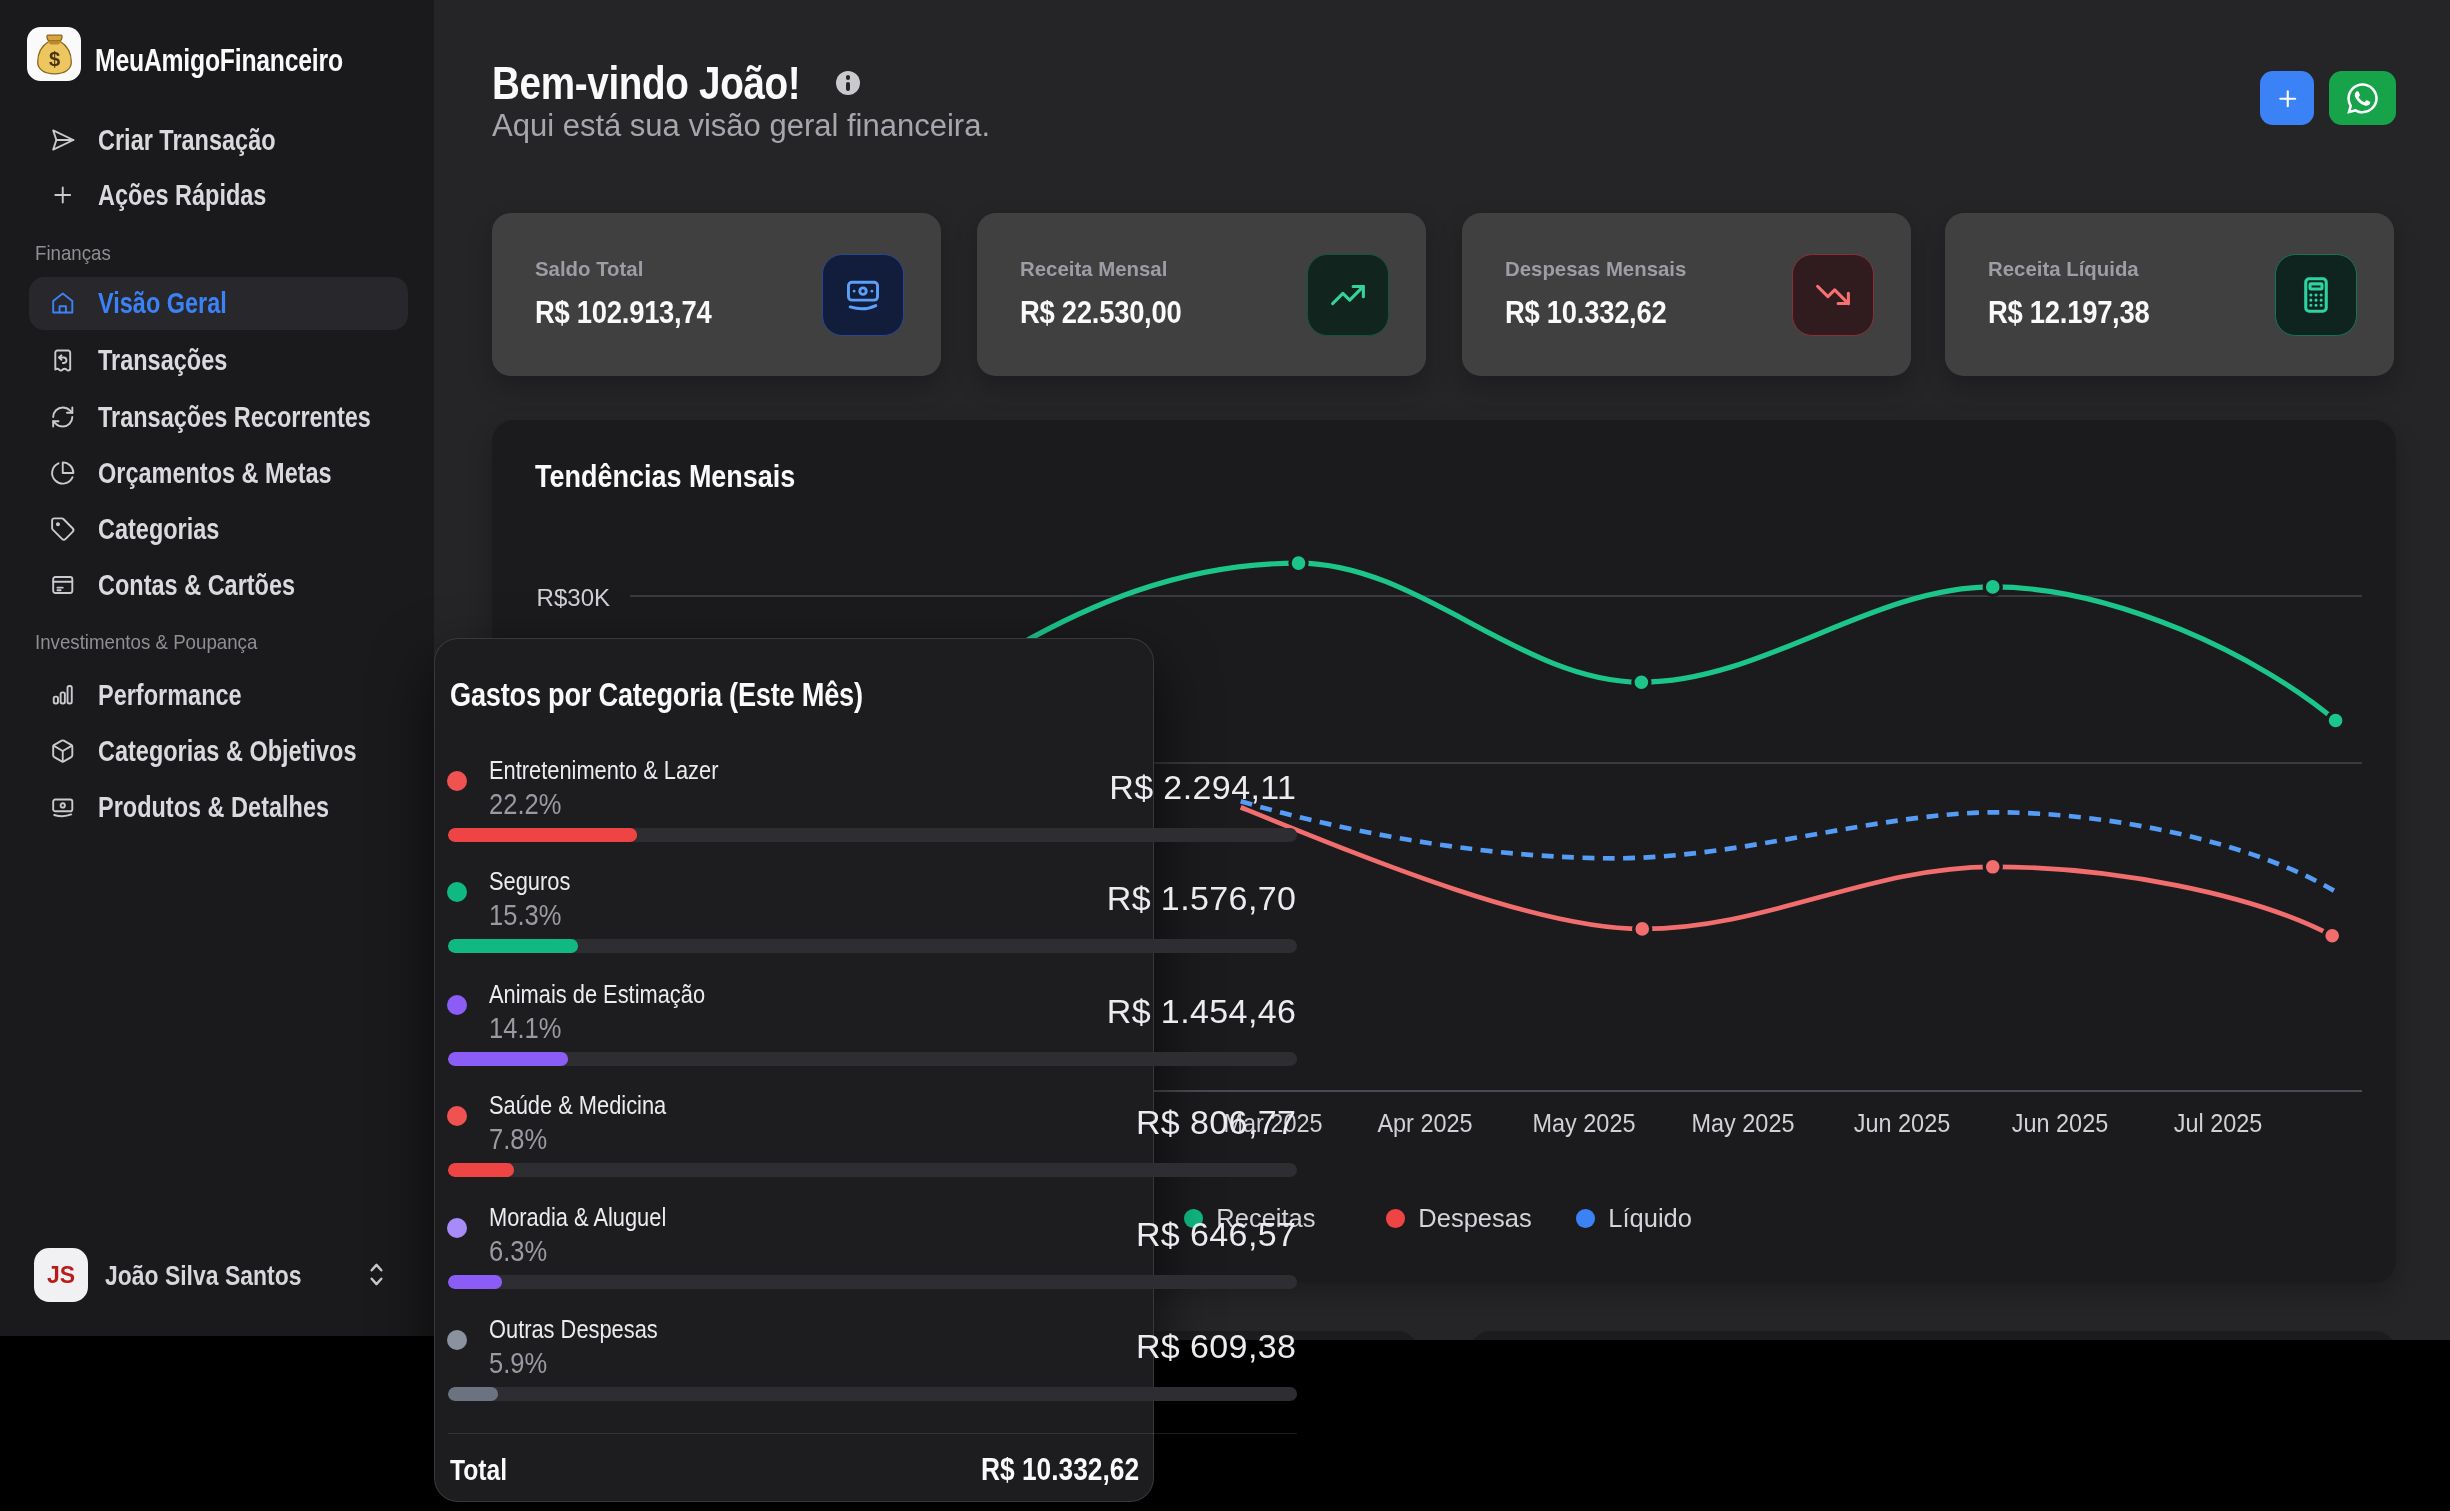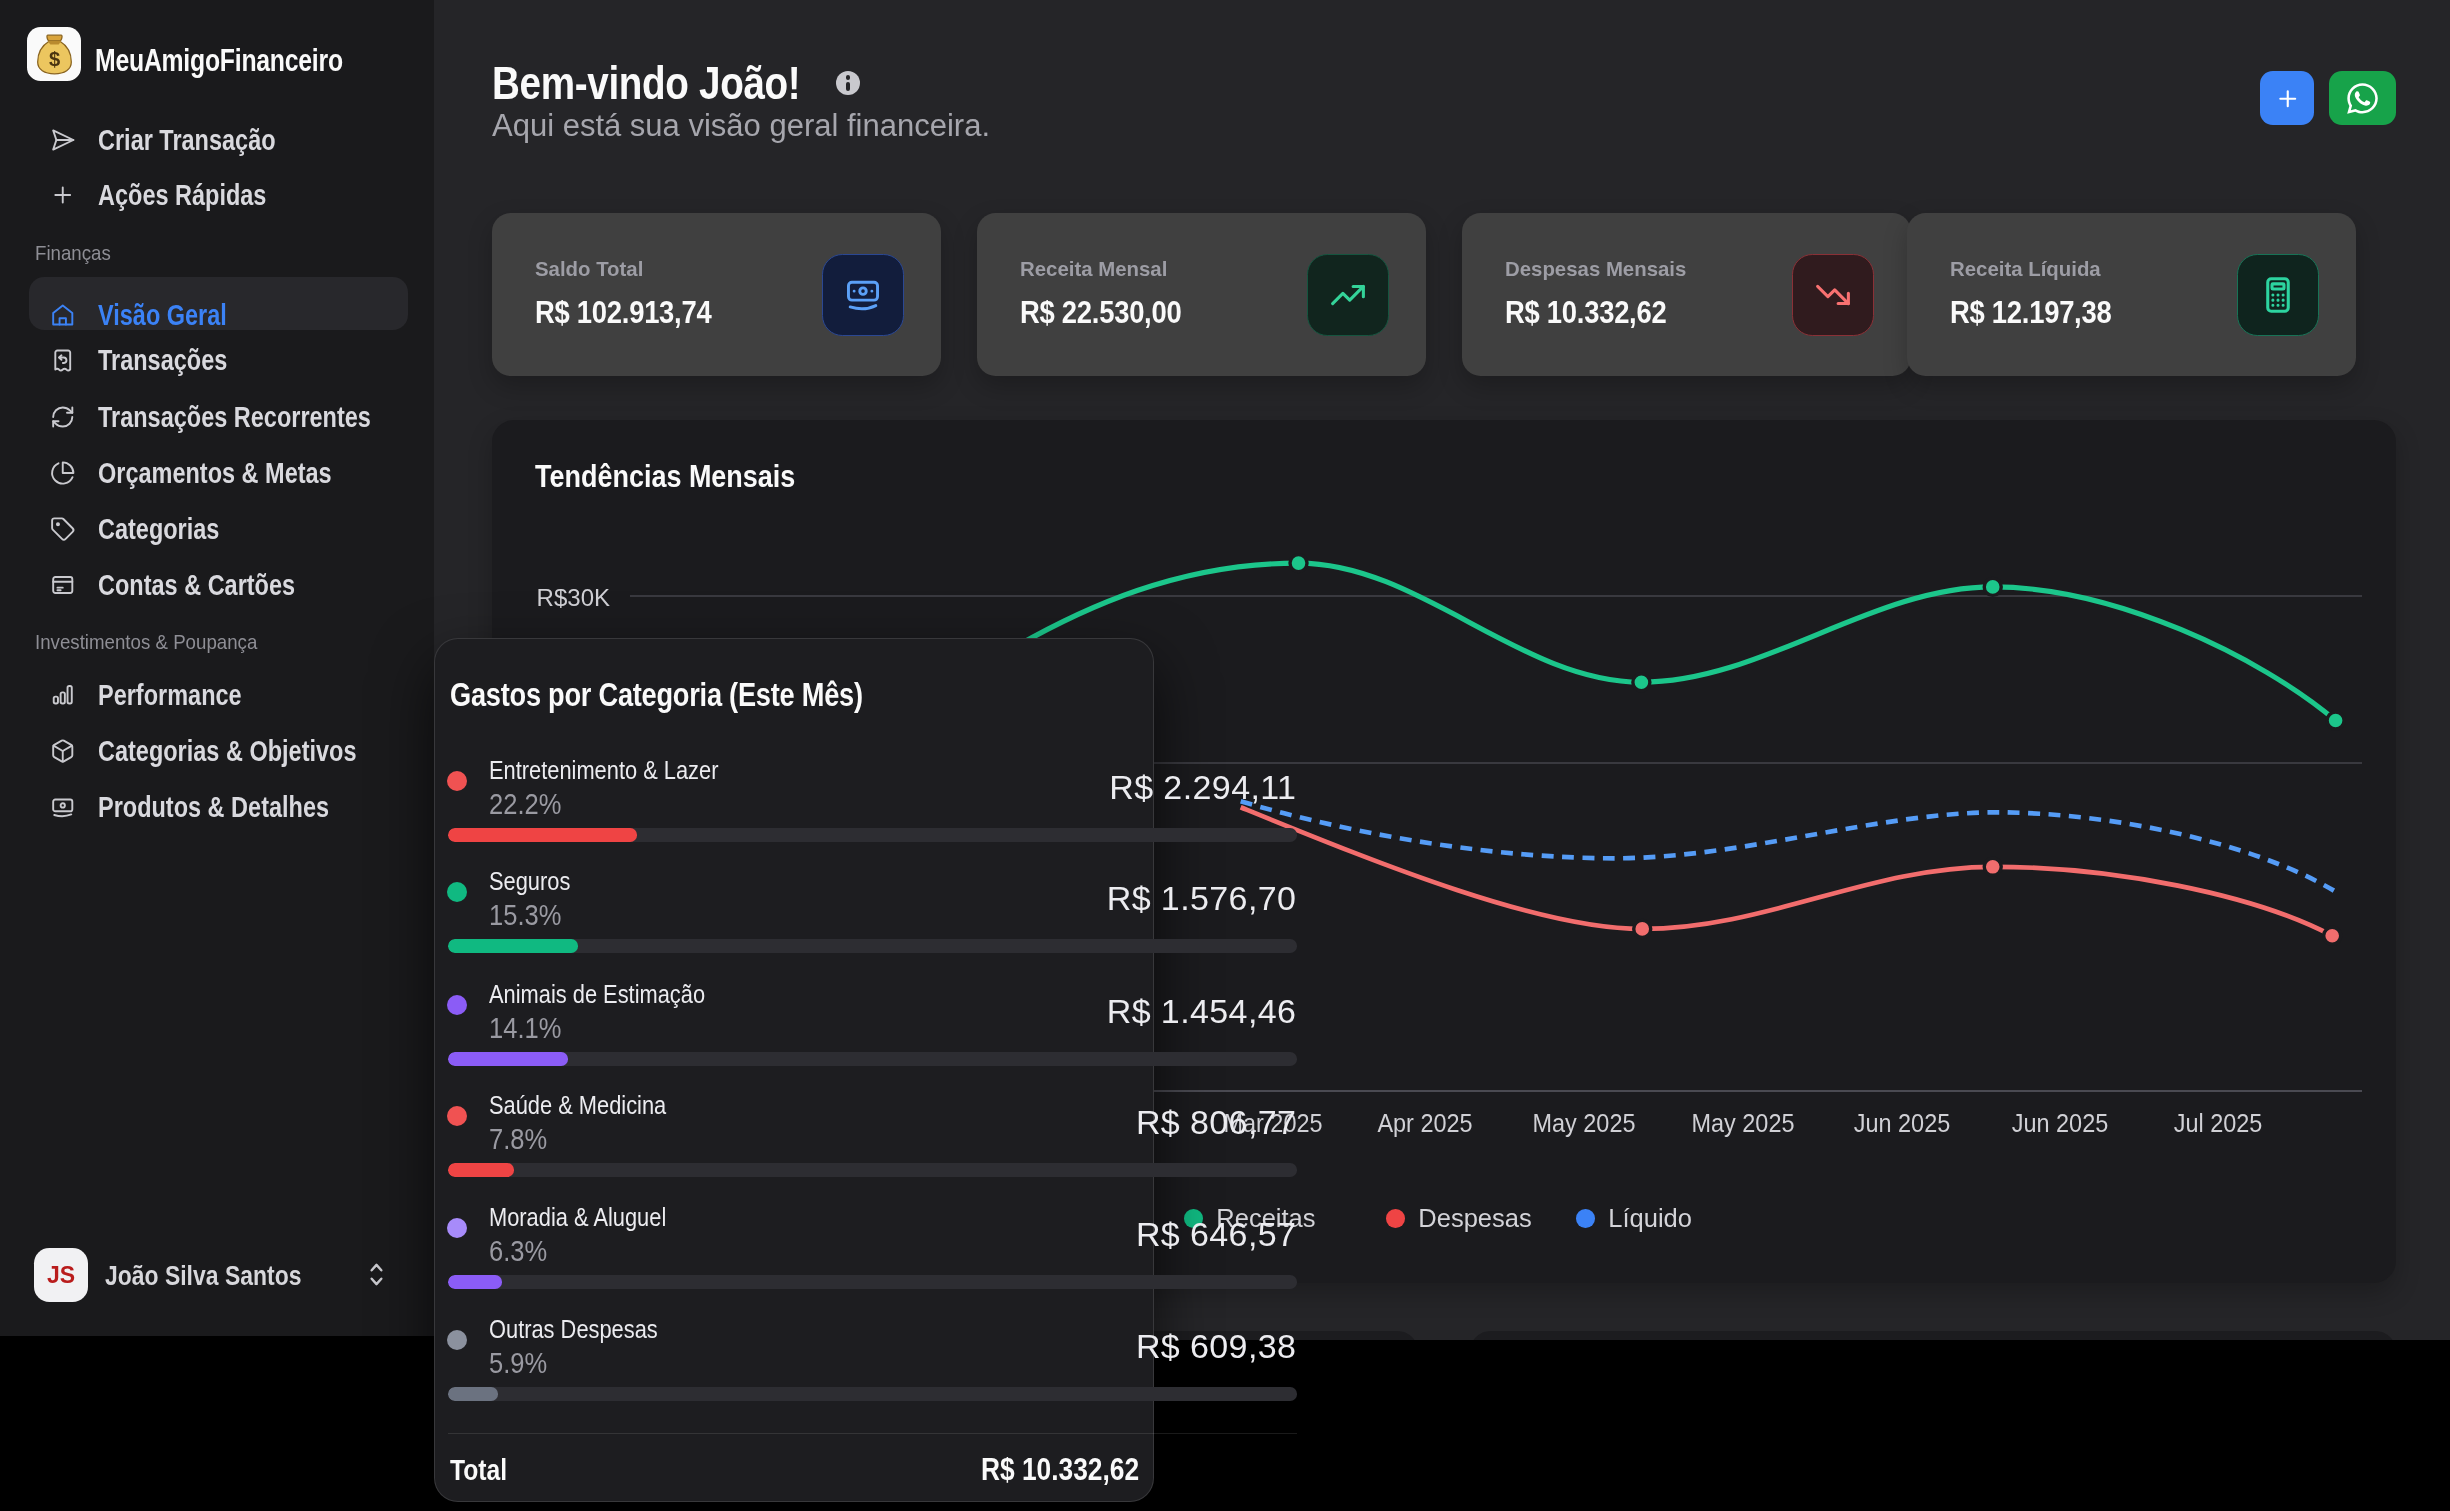--- a/index.html
+++ b/index.html
@@ -96,21 +96,21 @@
     </div>
     <div class="mitem" style="top:113px;">
       <svg class="mico" viewBox="0 0 24 24" fill="none" stroke="currentColor" stroke-width="1.8" stroke-linecap="round" stroke-linejoin="round">
           <path d="m3 3 3 9-3 9 19-9Z"></path>
           <path d="M6 12h16"></path>
         </svg>
       <div class="mtxt">Criar Transação</div>
     </div>
     <div class="slabel" style="top:241px;">Finanças</div>
     <div class="pill"></div>
-    <div class="mitem mactive" style="top:288px;padding-left:20px;">
+    <div class="mitem mactive" style="top:276px;padding-left:20px;">
       <svg class="mico" viewBox="0 0 24 24" fill="none" stroke="currentColor" stroke-width="1.8" stroke-linecap="round" stroke-linejoin="round">
           <path d="M3 10.2 12 3l9 7.2V21H3Z"></path>
           <path d="M9 21v-6h6v6"></path>
         </svg>
       <div class="mtxt">Visão Geral</div>
     </div>
     <div class="mitem" style="top:333px;">
       <svg class="mico" viewBox="0 0 24 24" fill="none" stroke="currentColor" stroke-width="1.8" stroke-linecap="round" stroke-linejoin="round">
           <path d="M19 21v-16a2 2 0 0 0-2-2h-10a2 2 0 0 0-2 2v16c1.2-1.1 2.3-1.1 3.5 0 1.1 1.1 2.3 1.1 3.5 0 1.2-1.1 2.3-1.1 3.5 0 1.1 1.1 2.3 1.1 3.5 0Z"></path>
           <path d="m10.8 7.6-2.3 2.1 2.3 2.1"></path>
@@ -222,21 +222,21 @@
     <div class="scard" style="left:1028px;">
       <div class="slab">Despesas Mensais</div>
       <div class="sval">R$ 10.332,62</div>
       <div class="sico ir">
           <svg width="41" height="41" viewBox="0 0 24 24" fill="none" stroke="#f87171" stroke-width="1.8" stroke-linecap="round" stroke-linejoin="round">
             <path d="m3 7 6 6 4-4 8 8"></path>
             <path d="M15 17h6v-6"></path>
           </svg>
         </div>
     </div>
-    <div class="scard" style="left:1473px;text-align:right;">
+    <div class="scard" style="left:1511px;text-align:right;">
       <div class="slab">Receita Líquida</div>
       <div class="sval">R$ 12.197,38</div>
       <div class="sico it">
           <svg width="41" height="41" viewBox="0 0 24 24" fill="none" stroke="#2dd4a0" stroke-width="1.8" stroke-linecap="round" stroke-linejoin="round">
             <rect x="6" y="2.5" width="12" height="19" rx="2"></rect>
             <rect x="8.5" y="5.5" width="7" height="3" rx="0.5"></rect>
             <path d="M9 12h.01M12 12h.01M15 12h.01M9 15h.01M12 15h.01M15 15h.01M9 18h.01M12 18h.01M15 18v.01"></path>
           </svg>
         </div>
     </div>

